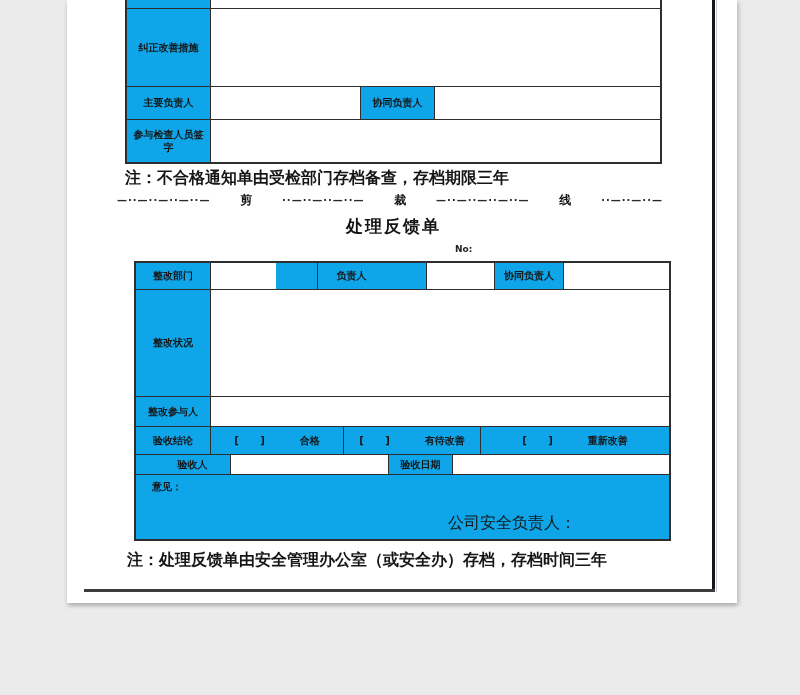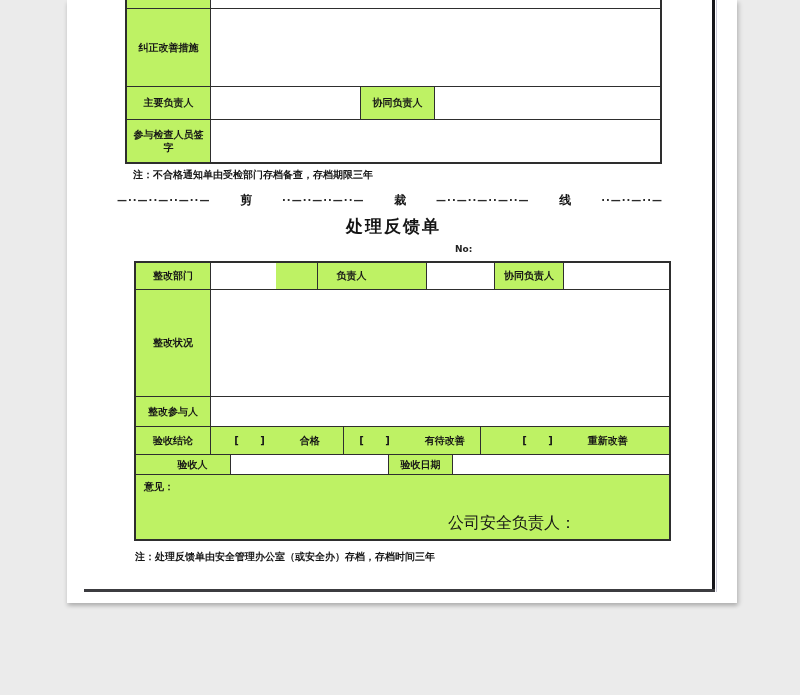--- a/index.html
+++ b/index.html
@@ -32,21 +32,21 @@
   }
   .page-border-h {
     position: absolute; left: 17px; top: 589px;
     width: 631px; height: 3px; background: #3c3c40;
   }
   
   .t {
     position: absolute;
     box-sizing: border-box;
     border: 2px solid #2e2e2e;
-    background: #bef264;
+    background: #0ea5e9;
   }
   .t1 { left: 58px; top: 0; width: 537px; border-top: none; }
   .t2 { left: 67px; top: 261px; width: 537px; }
   .row { display: flex; box-sizing: border-box; }
   .row + .row { border-top: 1px solid #2e2e2e; }
   .cell {
     box-sizing: border-box;
     display: flex;
     align-items: center;
     justify-content: center;
@@ -61,25 +61,24 @@
   .c133 { width: 133px; } .c137 { width: 137px; }
   .c75 { width: 75px; margin-left: 19px; } .c158 { width: 158px; } .c64 { width: 64px; }
   .lbl {
     font-weight: 700;
     font-size: 10px;
     color: #161616;
     line-height: 1.35;
   }
   .note {
     position: absolute;
-    font-size: 10px;
+    font-size: 16px;
     font-weight: 700;
     color: #161616;
     white-space: nowrap;
-    margin-left: 8px;
   }
   .note1 { left: 58px; top: 168px; }
   .note2 { left: 60px; top: 550px; }
   .cutline {
     position: absolute;
     left: 50px; top: 190px;
     width: 546px; height: 20px;
     display: flex;
     align-items: center;
     justify-content: space-between;
@@ -105,21 +104,21 @@
     font-weight: 700;
     color: #222;
   }
   .opt-cell { gap: 26px; }
   .bracket { font-weight: 700; font-size: 10px; letter-spacing: 9px; color: #161616; }
   .opinion-cell {
     position: relative;
     align-items: flex-start;
     justify-content: flex-start;
     text-align: left;
-    padding: 5px 8px;
+    padding: 5px 16px;
   }
   .signer {
     position: absolute;
     left: 312px; bottom: 5px;
     font-weight: 400;
     font-size: 16px;
     color: #161616;
     white-space: nowrap;
   }
   .vcell { background: #fff; }

